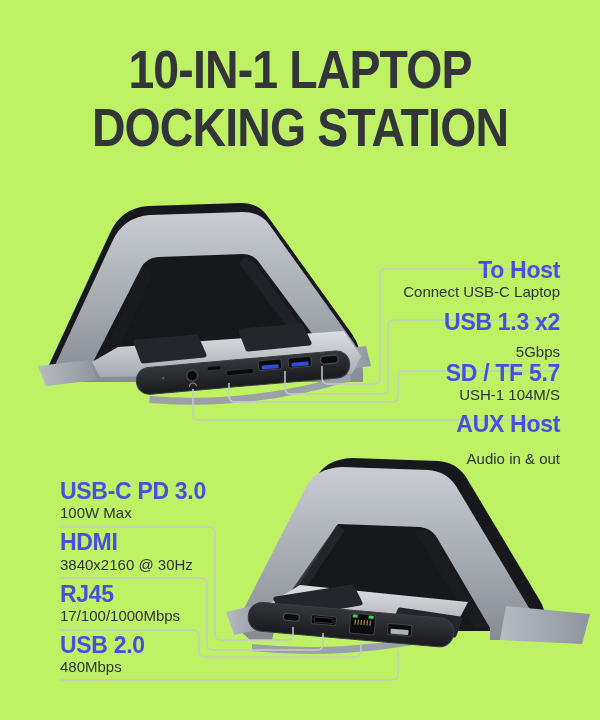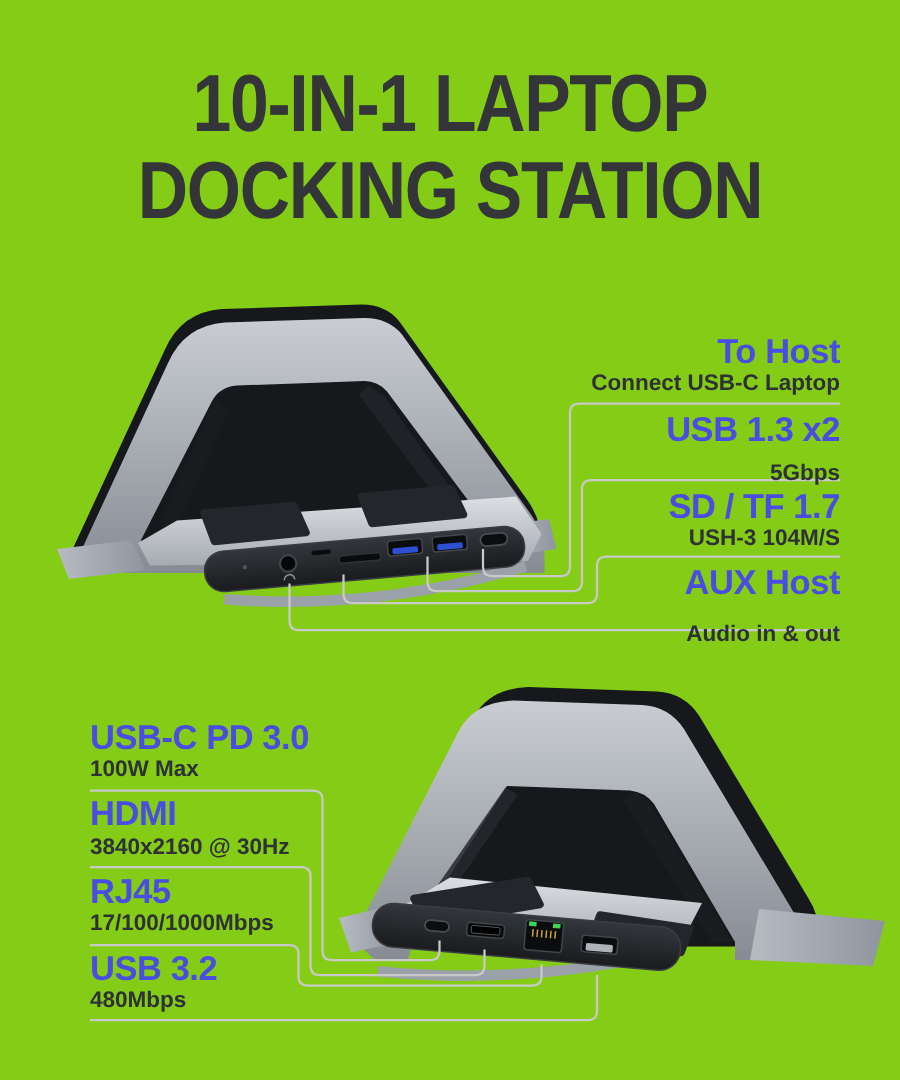--- a/index.html
+++ b/index.html
@@ -1,29 +1,29 @@
 <!DOCTYPE html>
 <html><head>
 <meta charset="utf-8">
 <style>
   html,body{margin:0;padding:0;}
   body{width:600px;height:720px;background:#ffffff;overflow:hidden;
        font-family:"Liberation Sans","DejaVu Sans",sans-serif;}
-  .canvas{position:relative;width:600px;height:720px;background:#84cc16;}
+  .canvas{position:relative;width:600px;height:720px;background:#bef264;}
 
   .title{position:absolute;left:0;right:0;top:40px;text-align:center;
          transform:scaleX(.86);transform-origin:50% 0;
          font-weight:700;color:#333538;font-size:54px;line-height:58px;
          letter-spacing:-1px;white-space:nowrap;}
 
   .co-label{position:absolute;font-weight:700;font-size:23px;line-height:24px;
             color:#4a4de2;letter-spacing:-.3px;white-space:nowrap;}
-  .co-sub{position:absolute;font-weight:700;font-size:15px;line-height:18px;
+  .co-sub{position:absolute;font-weight:400;font-size:15px;line-height:18px;
           color:#2e3135;letter-spacing:0;white-space:nowrap;}
-  .right-col .co-label,.right-col .co-sub{right:40px;text-align:right;}
+  .right-col .co-label,.right-col .co-sub{right:40px;text-align:right;margin-top:36px;}
   .left-col  .co-label,.left-col  .co-sub{left:60px;text-align:center;}
 
   svg.scene{position:absolute;left:0;top:0;}
 </style>
 </head>
 <body>
 
 <div class="canvas">
 
   <div class="title">
@@ -126,34 +126,34 @@
     </g>
   </svg>
 
   <div class="right-col">
     <div class="co-label" style="top:222px">To Host</div>
     <div class="co-sub" style="top:247px">Connect USB-C Laptop</div>
 
     <div class="co-label" style="top:274px">USB 1.3 x2</div>
     <div class="co-sub" style="top:307px">5Gbps</div>
 
-    <div class="co-label" style="top:325px">SD / TF 1.7</div>
-    <div class="co-sub" style="top:350px">USH-3 104M/S</div>
+    <div class="co-label" style="top:325px">SD / TF 5.7</div>
+    <div class="co-sub" style="top:350px">USH-1 104M/S</div>
 
     <div class="co-label" style="top:376px">AUX Host</div>
     <div class="co-sub" style="top:414px">Audio in &amp; out</div>
   </div>
 
   <div class="left-col">
     <div class="co-label" style="top:479px">USB-C PD 3.0</div>
     <div class="co-sub" style="top:504px">100W Max</div>
 
     <div class="co-label" style="top:530px">HDMI</div>
     <div class="co-sub" style="top:556px">3840x2160 @ 30Hz</div>
 
     <div class="co-label" style="top:582px">RJ45</div>
     <div class="co-sub" style="top:607px">17/100/1000Mbps</div>
 
-    <div class="co-label" style="top:633px">USB 3.2</div>
+    <div class="co-label" style="top:633px">USB 2.0</div>
     <div class="co-sub" style="top:658px">480Mbps</div>
   </div>
 
 </div>
 
 </body></html>

